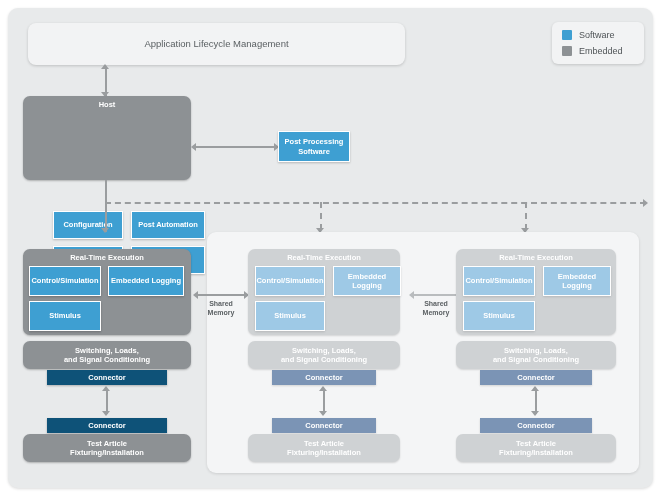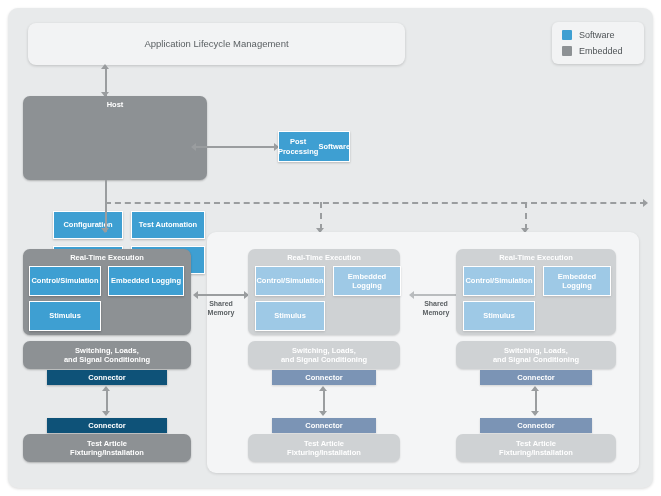--- a/index.html
+++ b/index.html
@@ -100,42 +100,42 @@
     <div class="legend-row" style="top:24px;">
       <span class="swatch" style="background:#8d9194;"></span>
       <span>Embedded</span>
     </div>
   </div>
 
   <div class="ln v-ln" style="left:105px;top:67px;height:29px;"></div>
   <div class="arrow ar-up" style="left:101px;top:64px;"></div>
   <div class="arrow ar-dn" style="left:101px;top:92px;"></div>
 
-  <div class="hw-dark" style="position:absolute;left:23px;top:96px;width:184px;height:84px;">
+  <div class="hw-dark" style="position:absolute;left:23px;top:96px;width:168px;height:84px;">
     <div class="panel-title">Host</div>
 
     <div class="box sw-blue" style="left:30px;top:115px;width:70px;height:28px;">
       <span>Configuration</span>
     </div>
     <div class="box sw-blue" style="left:108px;top:115px;width:74px;height:28px;">
-      <span>Test Automation</span>
+      <span>Post Automation</span>
     </div>
     <div class="box sw-blue" style="left:30px;top:150px;width:70px;height:28px;">
       <span>Visualization</span>
     </div>
     <div class="box sw-blue" style="left:108px;top:150px;width:74px;height:28px;">
       <span>Logging</span>
     </div>
   </div>
 
   <div class="ln h-ln" style="left:194px;top:146px;width:82px;"></div>
   <div class="arrow ar-lf" style="left:191px;top:143px;"></div>
   <div class="arrow ar-rt" style="left:274px;top:143px;"></div>
 
-  <div class="box sw-blue" style="left:278px;top:131px;width:72px;height:31px;flex-direction:row;">
+  <div class="box sw-blue" style="left:278px;top:131px;width:72px;height:31px;flex-direction:column;">
     <span>Post Processing</span>
     <span>Software</span>
   </div>
 
   <div class="ln v-ln" style="left:105px;top:180px;height:52px;"></div>
   <div class="arrow ar-dn" style="left:101px;top:228px;"></div>
 
   <div class="dash-h" style="left:105px;top:202px;width:541px;"></div>
   <div class="arrow ar-rt" style="left:643px;top:199px;"></div>
 

